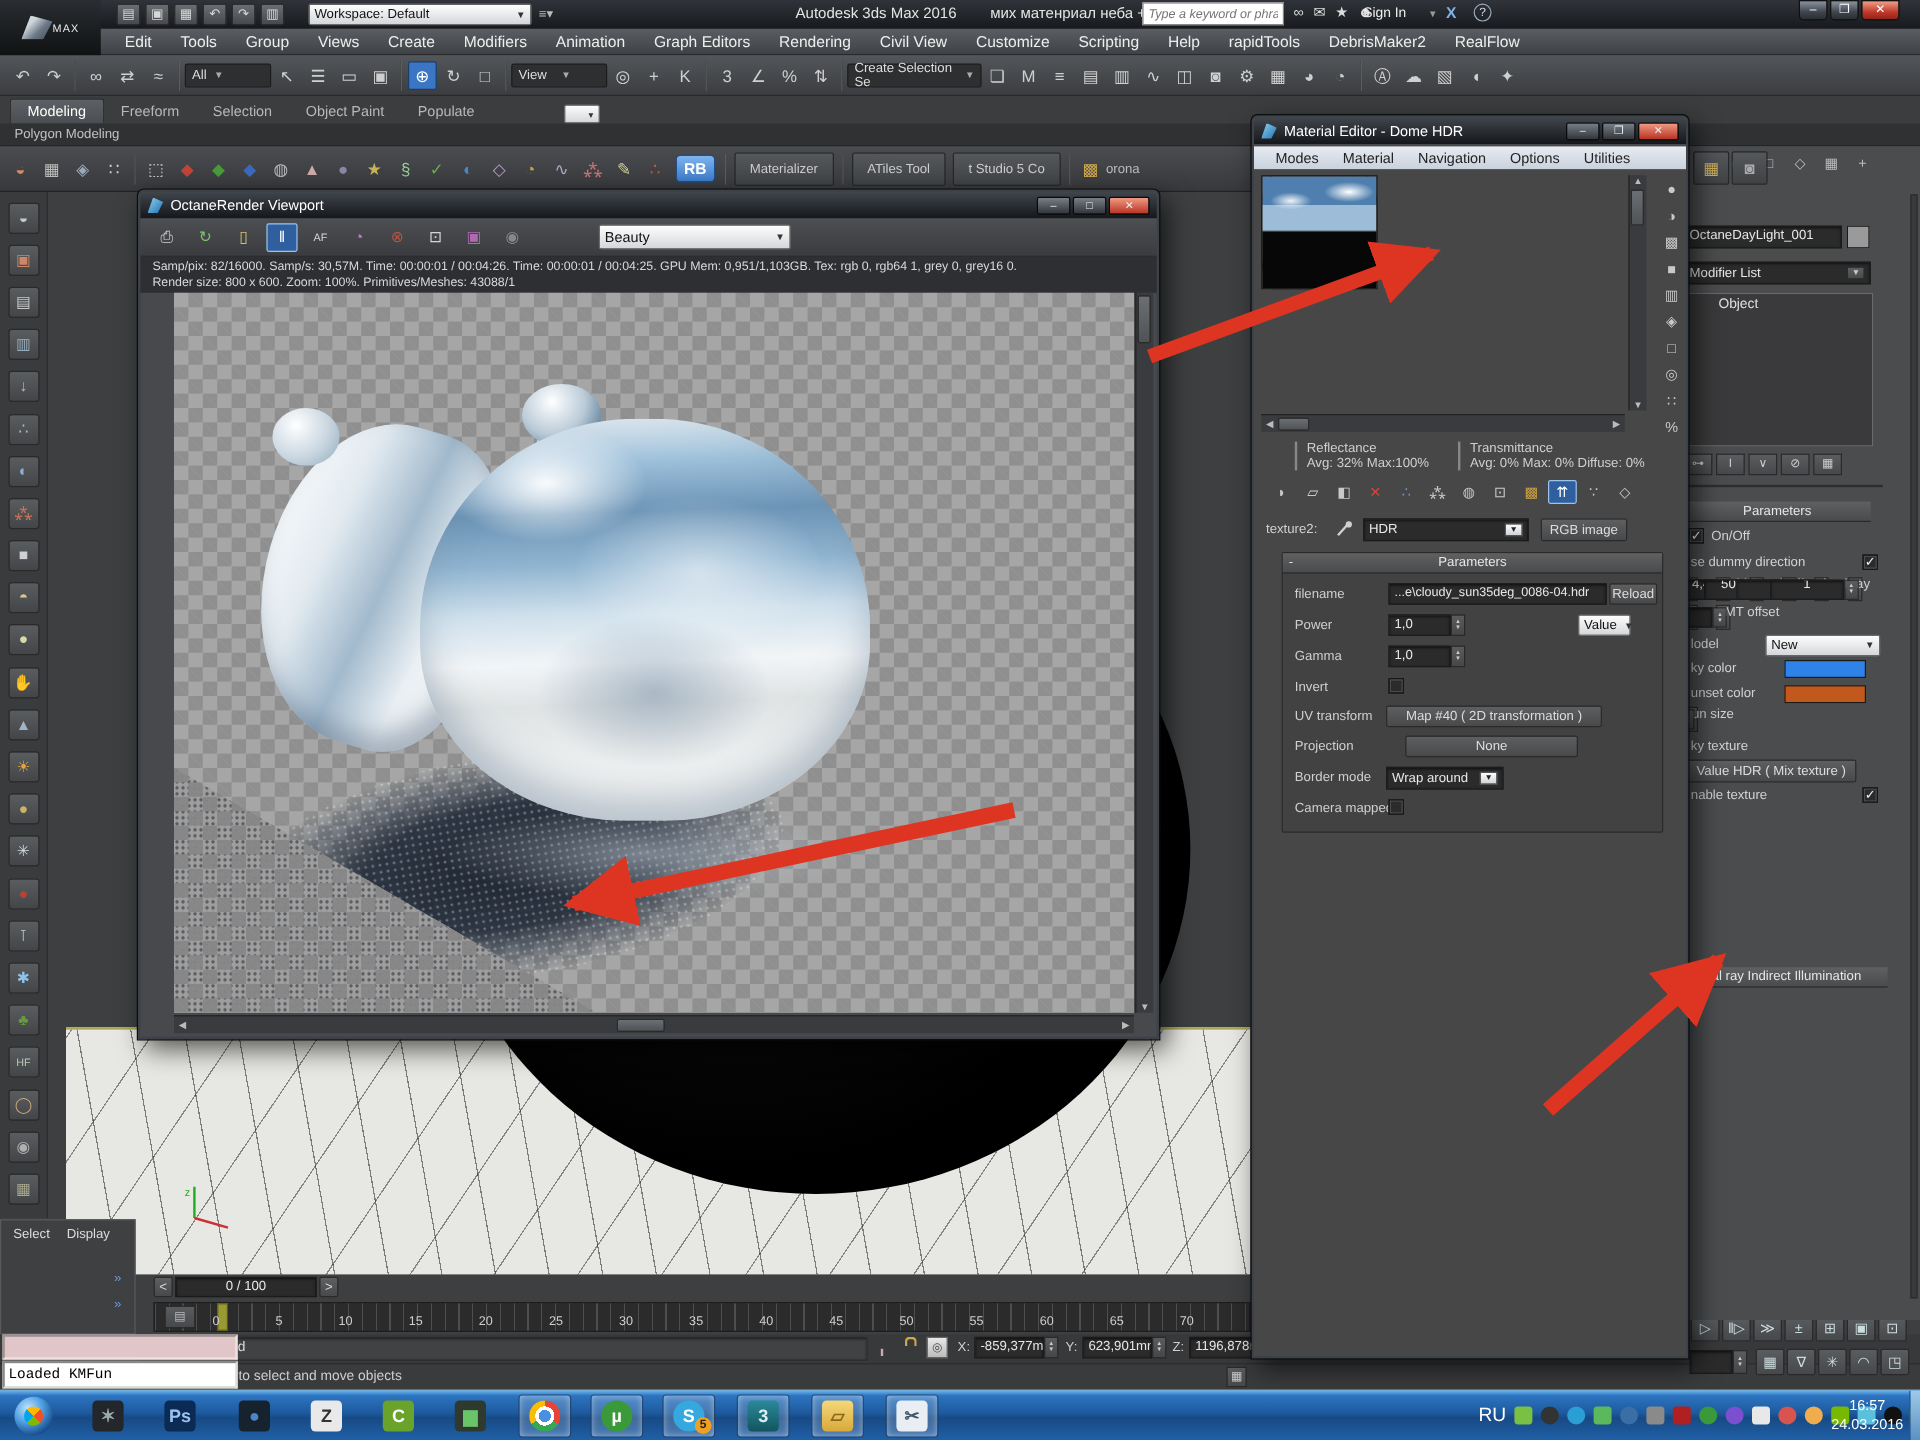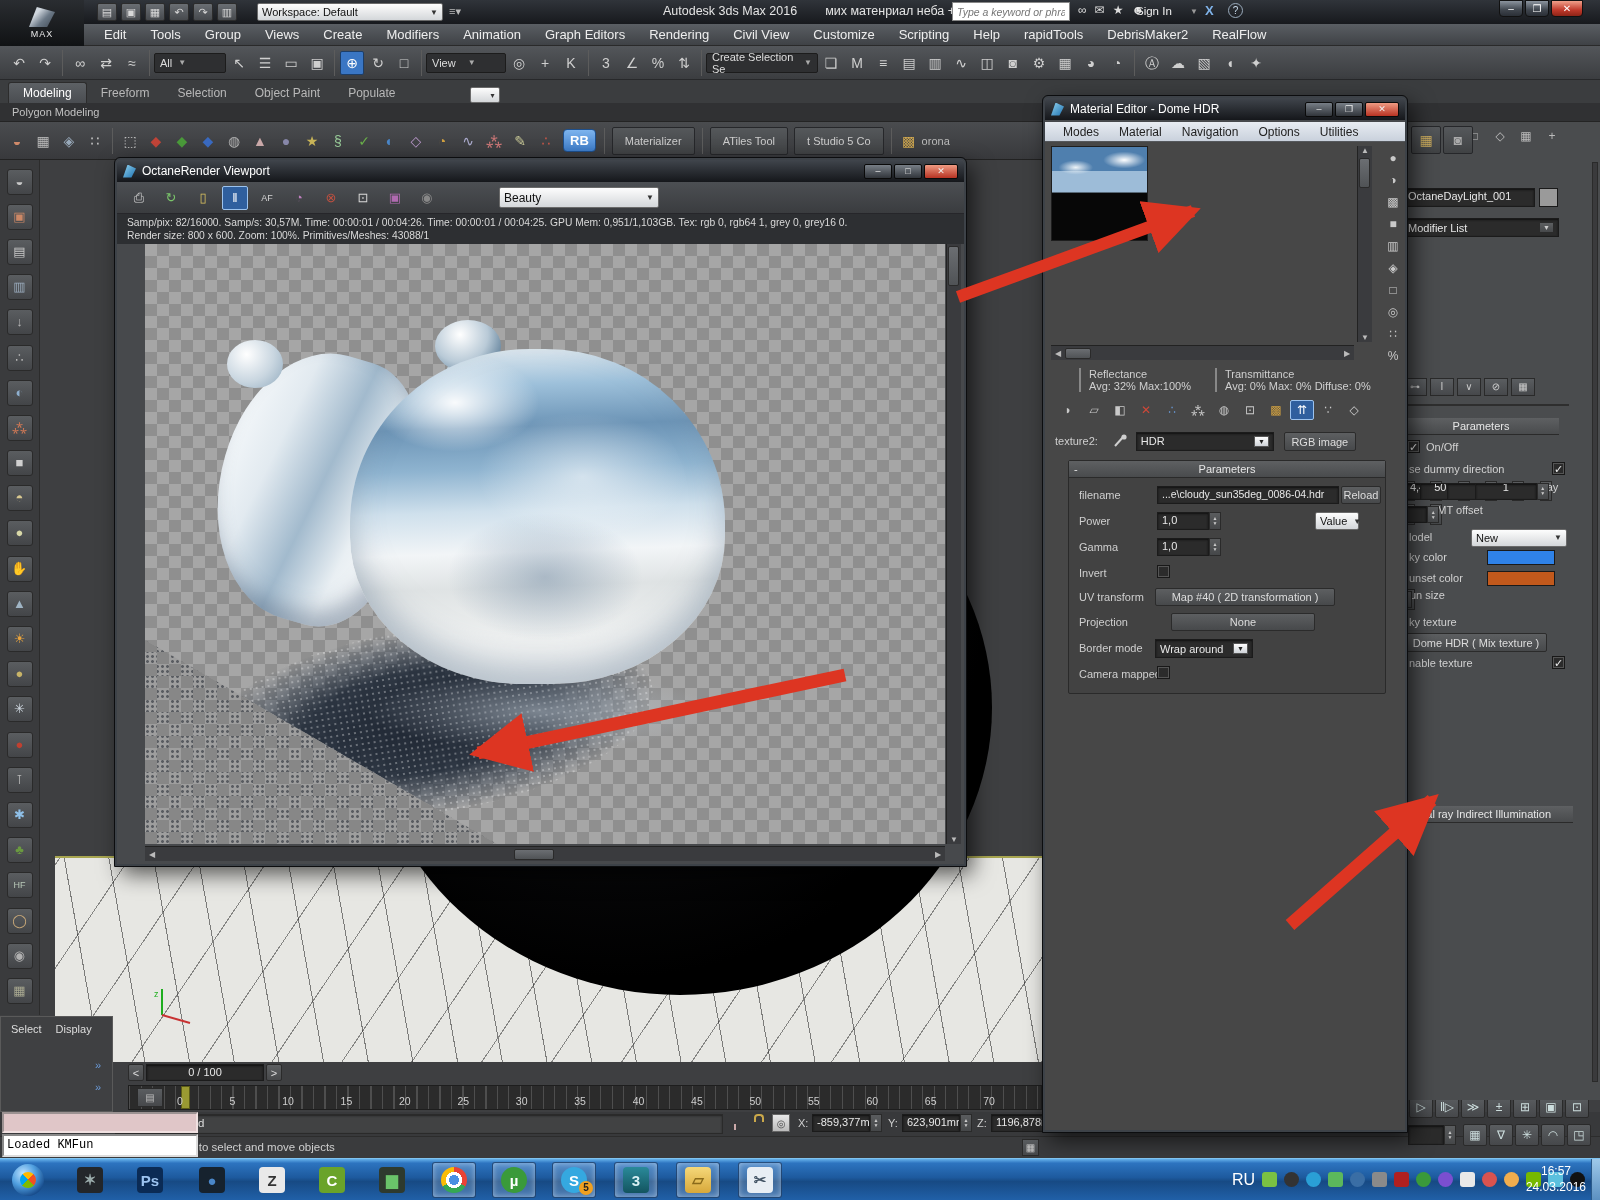--- a/index.html
+++ b/index.html
@@ -4,21 +4,21 @@
 <style>
   html,body{margin:0;padding:0;background:#222;}
   *{box-sizing:border-box;font-family:"Liberation Sans",sans-serif;}
   #app{position:relative;width:1600px;height:1200px;overflow:hidden;background:#3e3f41;font-size:12px;color:#ddd;}
   .abs{position:absolute;}
   .flex{display:flex;align-items:center;}
   
   #titlebar{position:absolute;left:0;top:0;width:1600px;height:24px;background:linear-gradient(#30343a,#17191d);}
   #menubar{position:absolute;left:0;top:24px;width:1600px;height:22px;background:linear-gradient(#5a5e63,#3f4246);border-bottom:1px solid #2a2a2a;}
   #menubar .mi{padding:3px 12px;color:#eee;font-size:13px;cursor:default;}
-  #maxlogo{position:absolute;left:0;top:0;width:84px;height:46px;background:linear-gradient(#2a2d31,#101214);z-index:6;display:flex;flex-direction:column;align-items:center;justify-content:center;}
+  #maxlogo{position:absolute;left:0;top:0;width:84px;height:46px;background:linear-gradient(#2a2d31,#101214);z-index:6;display:flex;flex-direction:row;align-items:center;justify-content:center;}
   #maxlogo .glyph{width:26px;height:20px;background:linear-gradient(135deg,#cfd6dd 30%,#6b7886 60%,#3d4752);clip-path:polygon(0 100%,30% 0,100% 25%,70% 100%);}
   #maxlogo .lbl{font-size:9px;color:#e8e8e8;letter-spacing:1px;margin-top:2px;}
   .qat-ic{width:20px;height:18px;margin:0 2px;background:linear-gradient(#6a6e73,#46494d);border:1px solid #2c2c2c;border-radius:2px;color:#d8d8d8;font-size:11px;line-height:16px;text-align:center;}
   .ldrop{background:linear-gradient(#fdfdfd,#d4d7da);border:1px solid #6a6a6a;border-radius:2px;color:#111;font-size:11px;display:flex;align-items:center;padding:0 4px;height:18px;}
   .ldrop .da{margin-left:auto;font-size:8px;color:#333;padding-left:6px;}
   #search-box{position:absolute;left:952px;top:2px;width:118px;height:19px;background:#fff;border:1px solid #888;font-style:italic;font-size:10.5px;color:#777;padding:0 4px;}
   .tb-util{color:#ddd;font-size:12px;margin:0 4px;}
   .winbtn{height:17px;border:1px solid #111;border-radius:0 0 4px 4px;background:linear-gradient(#8b949e,#3f454d 60%,#2a2f36);color:#fff;font-size:10px;text-align:center;line-height:15px;}
   .winbtn.close{background:linear-gradient(#f0a08a,#c0392b 60%,#8e2417);}
   
@@ -340,20 +340,23 @@
         <span style="width:26px;height:20px;color:#bbb;font-size:12px;text-align:center;line-height:20px;">◇</span>
         <span style="width:26px;height:20px;color:#bbb;font-size:12px;text-align:center;line-height:20px;">▦</span>
         <span style="width:26px;height:20px;color:#bbb;font-size:12px;text-align:center;line-height:20px;">+</span>
       </div>
     <div class="dfield" style="position:absolute;left:6px;top:66px;width:132px;height:19px;">OctaneDayLight_001</div>
     <div class="abs" style="left:142px;top:66px;width:19px;height:19px;background:#9a9a9a;border:1px solid #1a1a1a;"></div>
     <div class="dfield flex" style="position:absolute;left:6px;top:96px;width:156px;height:19px;">
       <span>Modifier List</span>
       <span style="margin-left:auto;background:linear-gradient(#5d5f61,#47494b);border:1px solid #2b2b2b;font-size:7px;padding:1px 3px;color:#ccc;">▼</span>
     </div>
+    <div class="abs" style="left:6px;top:122px;width:158px;height:128px;background:#3a3a3c;border:1px solid #6a6a6a;">
+      <div style="padding:3px 0 0 28px;font-size:11.5px;color:#e0e0e0;">Object</div>
+    </div>
     <div class="flex" style="position:absolute;left:6px;top:256px;">
 
     <span style="width:24px;height:18px;margin-right:3px;background:linear-gradient(#5a5d60,#46484b);border:1px solid #2a2a2a;color:#ccc;font-size:10px;text-align:center;line-height:16px;">⊶</span>
         <span style="width:24px;height:18px;margin-right:3px;background:linear-gradient(#5a5d60,#46484b);border:1px solid #2a2a2a;color:#ccc;font-size:10px;text-align:center;line-height:16px;">I</span>
         <span style="width:24px;height:18px;margin-right:3px;background:linear-gradient(#5a5d60,#46484b);border:1px solid #2a2a2a;color:#ccc;font-size:10px;text-align:center;line-height:16px;">∨</span>
         <span style="width:24px;height:18px;margin-right:3px;background:linear-gradient(#5a5d60,#46484b);border:1px solid #2a2a2a;color:#ccc;font-size:10px;text-align:center;line-height:16px;">⊘</span>
         <span style="width:24px;height:18px;margin-right:3px;background:linear-gradient(#5a5d60,#46484b);border:1px solid #2a2a2a;color:#ccc;font-size:10px;text-align:center;line-height:16px;">▦</span>
       </div>
     <div style="position:absolute;left:4px;top:282px;width:168px;border-top:2px solid #2e2e2e;"></div>
 
@@ -504,21 +507,21 @@
 
         </div>
       
         <div class="cp-row label">
           <span class="cp-label">ky texture</span>
 
         </div>
       
         <div class="cp-row button">
 
-          <span class="ctl-btn btn">Dome HDR  ( Mix texture )</span>
+          <span class="ctl-btn btn">Value HDR  ( Mix texture )</span>
         </div>
       
         <div class="cp-row check">
           <span class="cp-label">nable texture</span>
 
           <span class="ctl-check cb">✓</span>
 
         </div>
       </div>
     <div class="rhead" style="position:absolute;left:6px;top:684px;width:170px;text-align:left;padding-left:8px;">ental ray Indirect Illumination</div>

